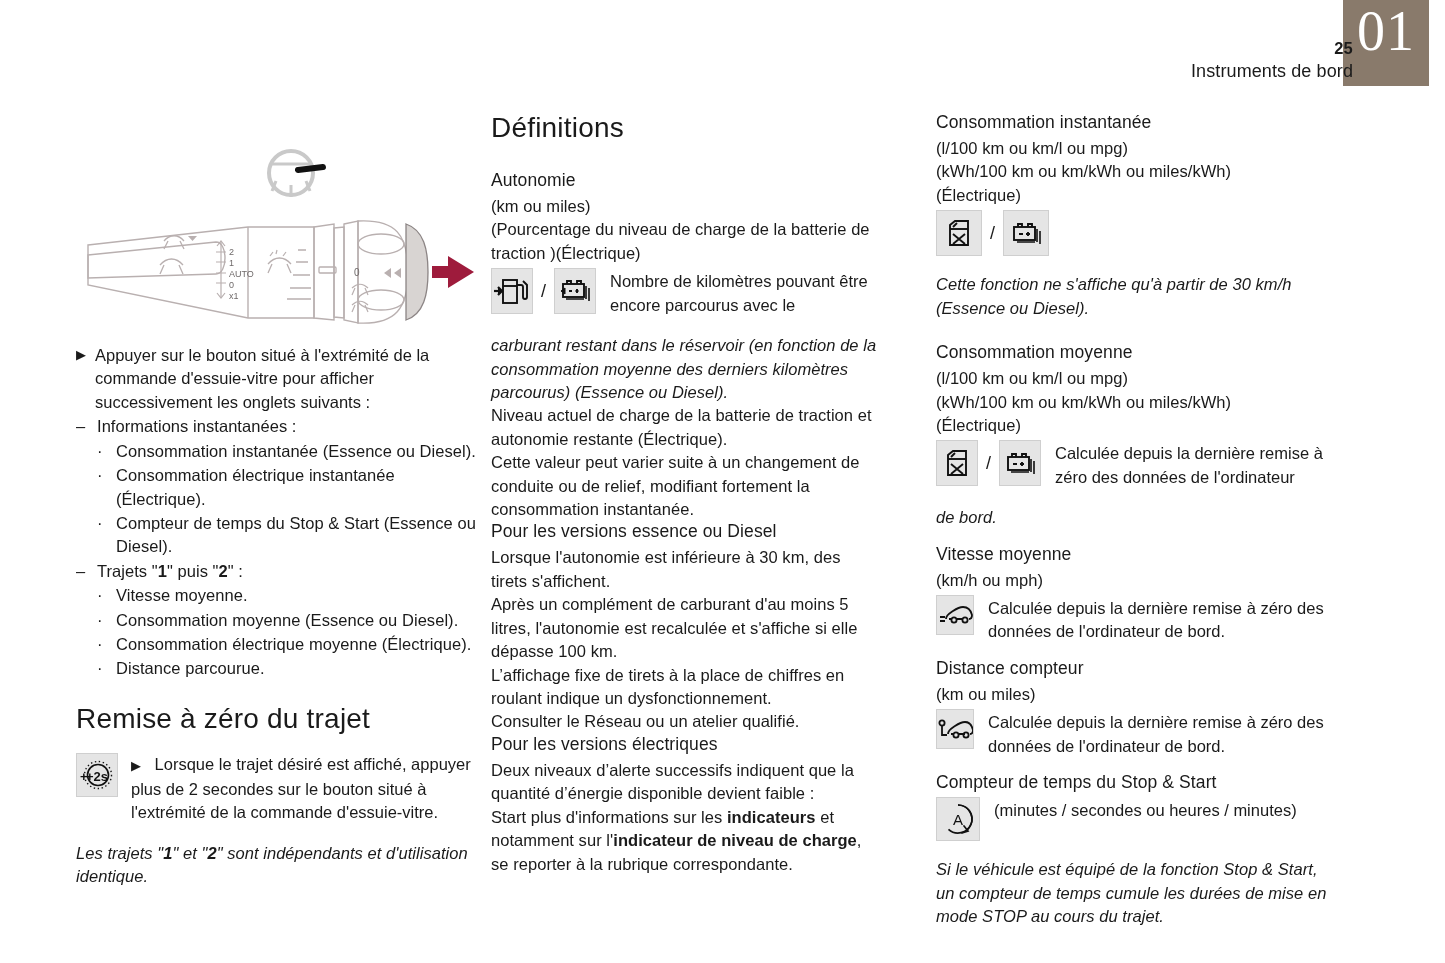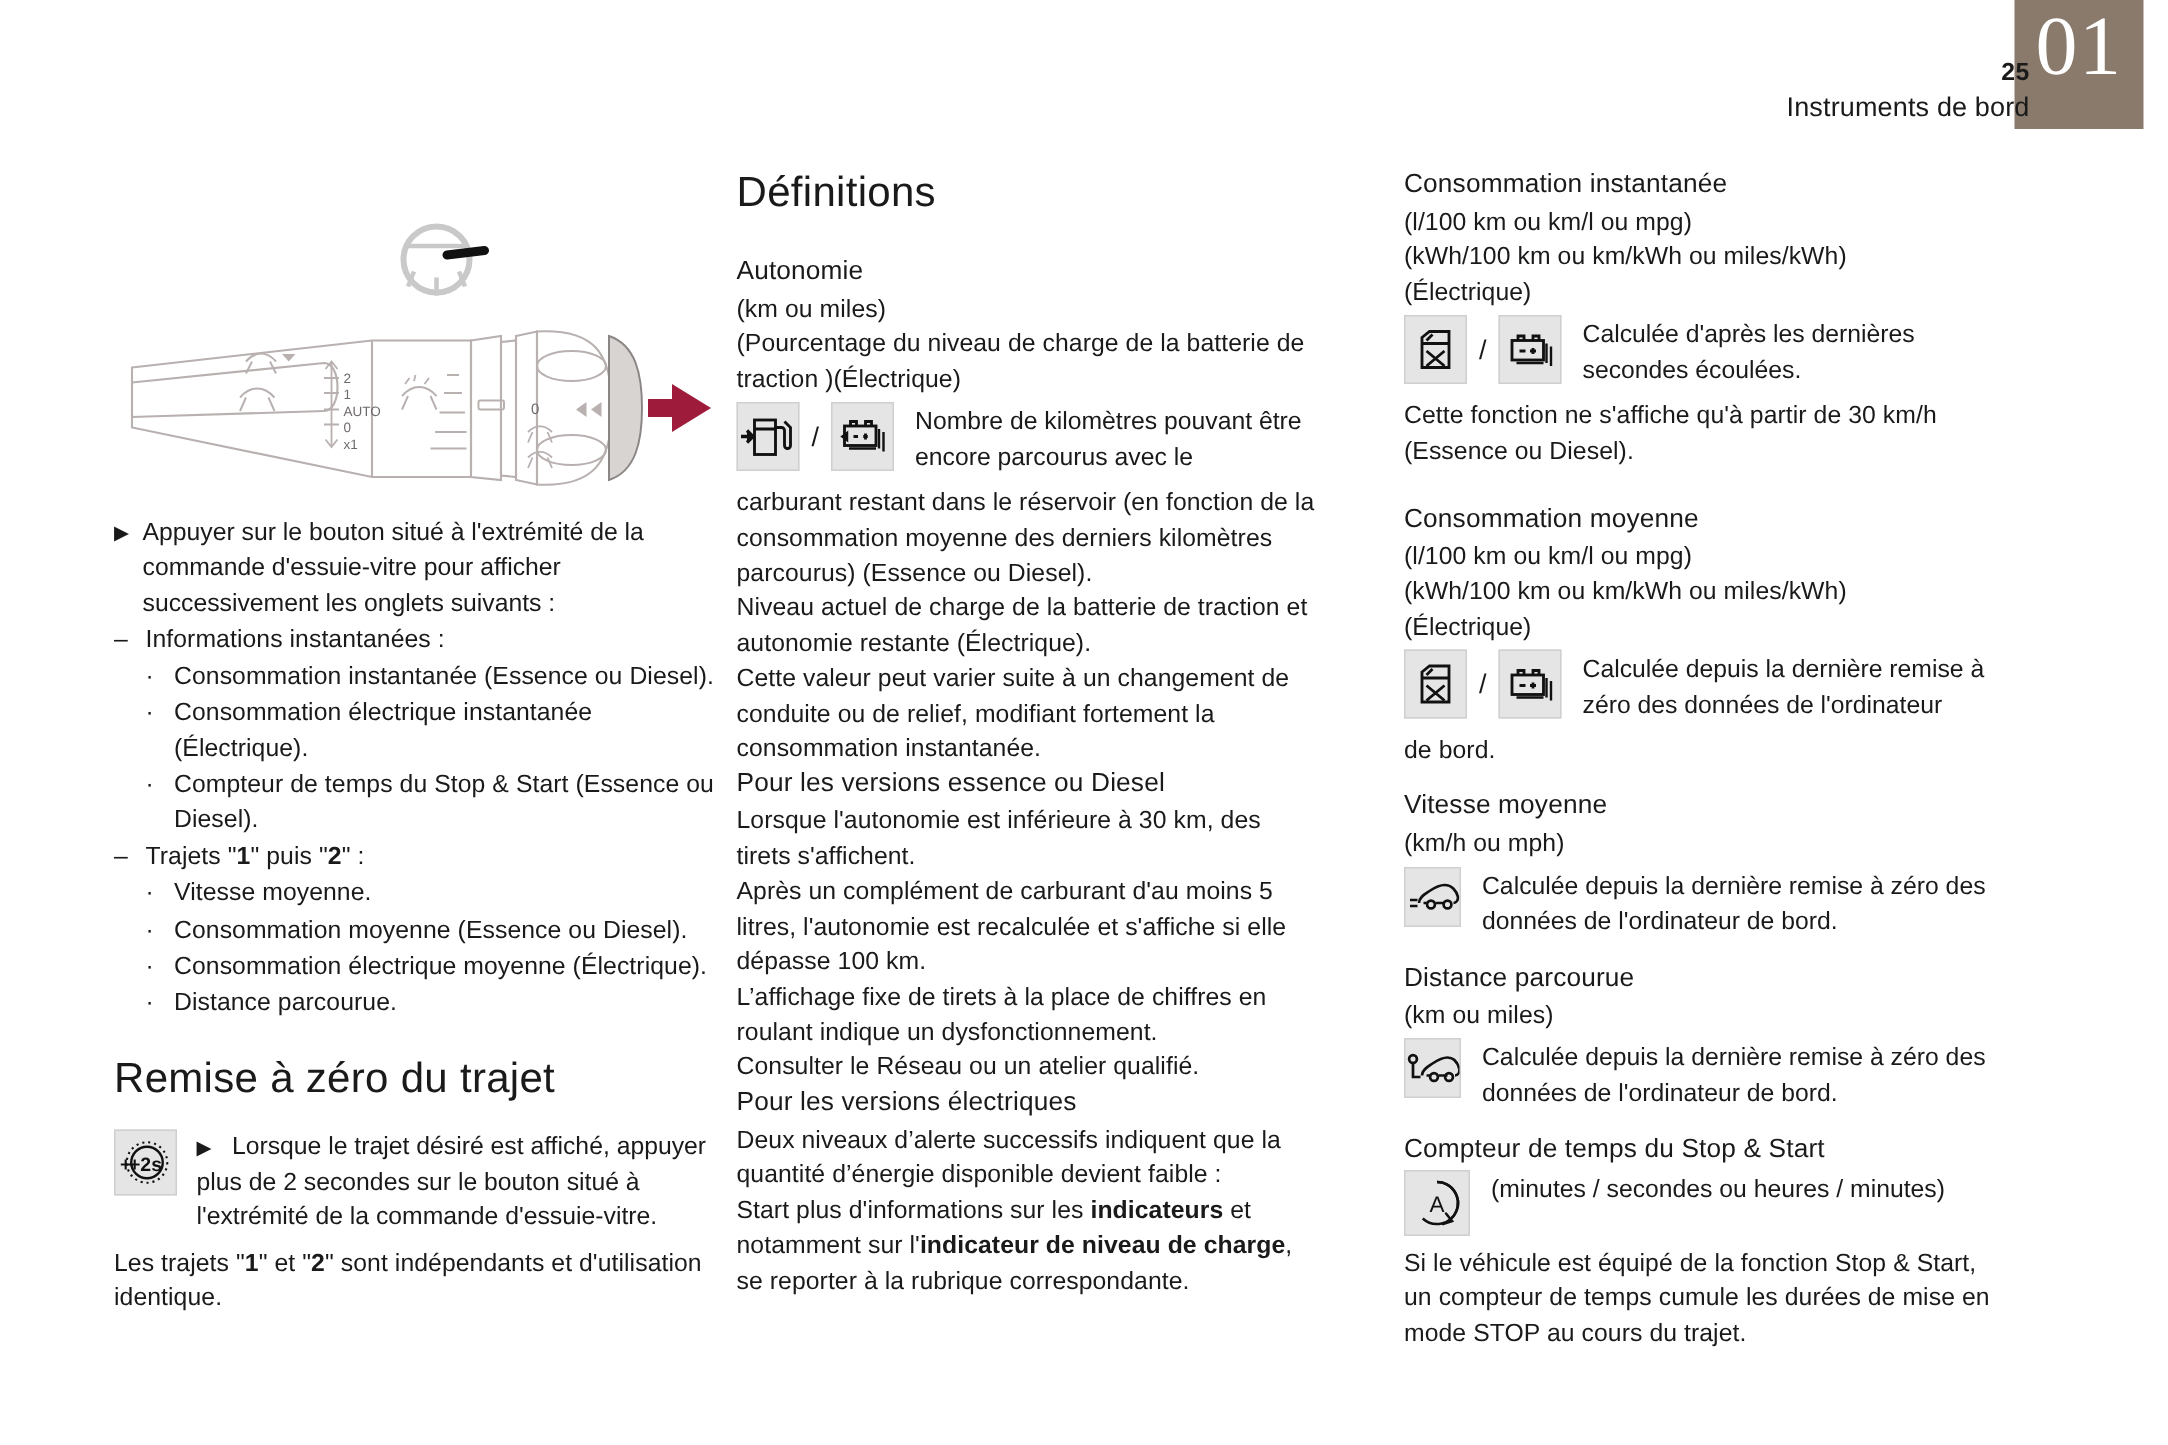--- a/index.html
+++ b/index.html
@@ -144,21 +144,21 @@
     margin: 0 8px;
     line-height: 46px;
   }
   .icon-row .icon-text {
     font-size: 16.5px;
     line-height: 1.42;
     margin-left: 14px;
     flex: 1 1 auto;
     padding-top: 2px;
   }
-  .after-icon { margin-top: 7px; }
+  .after-icon { margin-top: 17px; font-style: italic; }
 
   .reset-row {
     display: flex;
     align-items: flex-start;
     margin-top: 2px;
   }
   .reset-row .reset-text {
     margin-left: 13px;
     font-size: 16.5px;
     line-height: 1.42;
@@ -379,21 +379,20 @@
     </span>
     <span class="slash">/</span>
     <span class="icon-box sz46">
       <svg width="40" height="40" viewBox="0 0 40 40" fill="none" stroke="#111" stroke-width="1.9">
         <rect x="8" y="14" width="21" height="13"></rect>
         <path d="M12 14 v-3 h4 v3 M22 14 v-3 h4 v3"></path>
         <path d="M13 21 h4 M22 19 v4 M20 21 h4"></path>
         <path d="M31 16 v13 M34 18 v13 M29 29 H11" stroke-width="1.6"></path>
       </svg>
     </span>
-    <span class="icon-text">Calculée d'après les dernières secondes écoulées.</span>
   </div>
   <p class="body-text after-icon">Cette fonction ne s'affiche qu'à partir de 30 km/h (Essence ou Diesel).</p>
 
   <div class="gap-md"></div>
   <h3 class="sub-head">Consommation moyenne</h3>
   <p class="body-text">(l/100 km ou km/l ou mpg)</p>
   <p class="body-text">(kWh/100 km ou km/kWh ou miles/kWh)</p>
   <p class="body-text">(Électrique)</p>
   <div class="icon-row">
     <span class="icon-box sz46">
@@ -427,21 +426,21 @@
         <path d="M12 22 h3 M20 22 h6"></path>
         <circle cx="17" cy="23" r="2.6"></circle>
         <circle cx="28" cy="23" r="2.6"></circle>
         <path d="M3 20 h5 M3 24 h5" stroke-width="1.8"></path>
       </svg>
     </span>
     <span class="icon-text">Calculée depuis la dernière remise à zéro des données de l'ordinateur de bord.</span>
   </div>
 
   <div class="gap-sm"></div>
-  <h3 class="sub-head">Distance parcourue</h3>
+  <h3 class="sub-head">Distance compteur</h3>
   <p class="body-text">(km ou miles)</p>
   <div class="icon-row">
     <span class="icon-box sz40">
       <svg width="36" height="36" viewBox="0 0 36 36" fill="none" stroke="#111" stroke-width="1.8">
         <path d="M11 23 c0 -4 4 -6 7 -8 c3 -2 6 -4 10 -4 c5 0 7 4 8 8 c0 2 -1 4 -3 4"></path>
         <path d="M14 23 h3 M22 23 h6"></path>
         <circle cx="19" cy="24" r="2.6"></circle>
         <circle cx="29" cy="24" r="2.6"></circle>
         <circle cx="5" cy="12" r="2.6"></circle>
         <path d="M5 15 v9 h5" stroke-width="1.8"></path>

